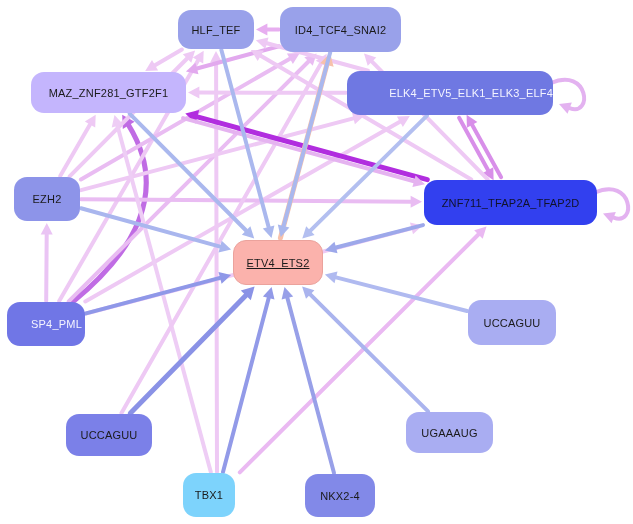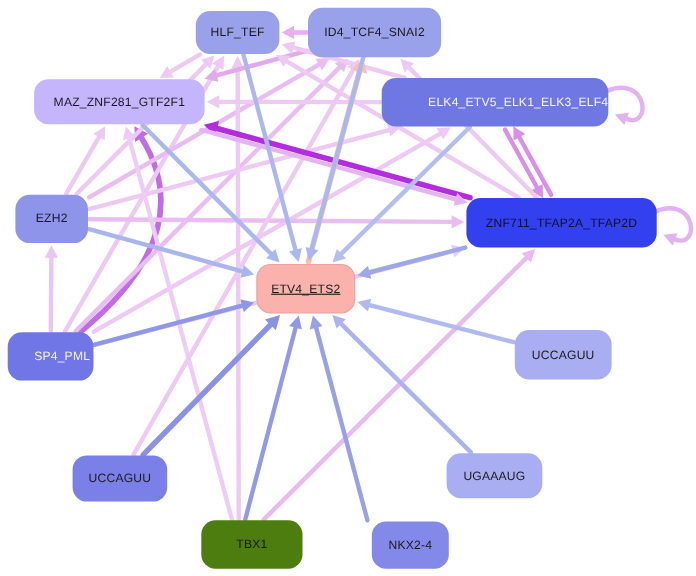--- a/index.html
+++ b/index.html
@@ -125,19 +125,19 @@
     </div>
     <div class="node" style="left: 468px; top: 300px; width: 88px; height: 45px; background: rgb(169, 173, 242); color: rgb(26, 26, 26);">
       <span>UCCAGUU</span>
     </div>
     <div class="node" style="left: 406px; top: 412px; width: 87px; height: 41px; background: rgb(169, 173, 242); color: rgb(26, 26, 26);">
       <span>UGAAAUG</span>
     </div>
     <div class="node" style="left: 66px; top: 414px; width: 86px; height: 42px; background: rgb(123, 128, 232); color: rgb(26, 26, 26);">
       <span>UCCAGUU</span>
     </div>
-    <div class="node" style="left: 183px; top: 473px; width: 92px; height: 44px; background: #4d7c0f; color: rgb(26, 26, 26);">
+    <div class="node" style="left: 183px; top: 473px; width: 52px; height: 44px; background: #7dd3fc; color: rgb(26, 26, 26);">
       <span>TBX1</span>
     </div>
-    <div class="node" style="left: 305px; top: 474px; width: 70px; height: 43px; background: rgb(130, 137, 232); color: rgb(26, 26, 26); margin-left: 33px;">
+    <div class="node" style="left: 305px; top: 474px; width: 70px; height: 43px; background: rgb(130, 137, 232); color: rgb(26, 26, 26);">
       <span>NKX2-4</span>
     </div>
   </div>
 
 </body></html>

